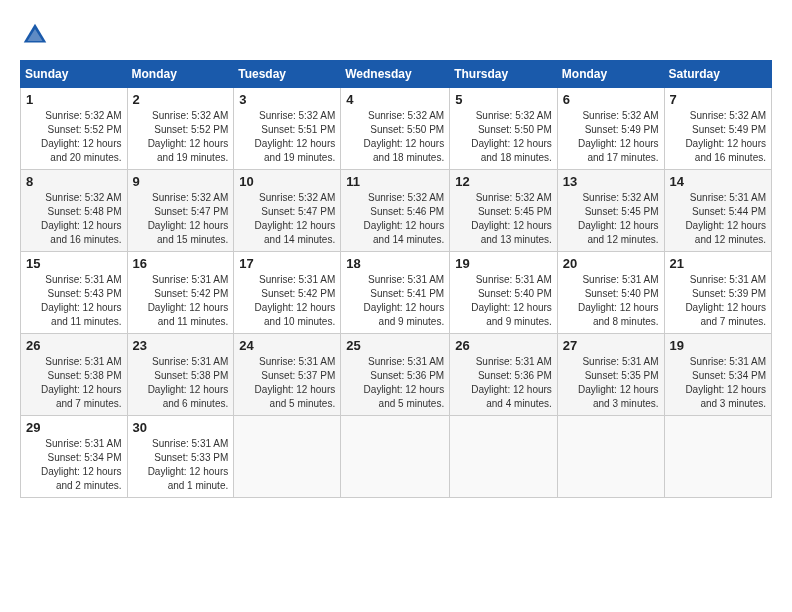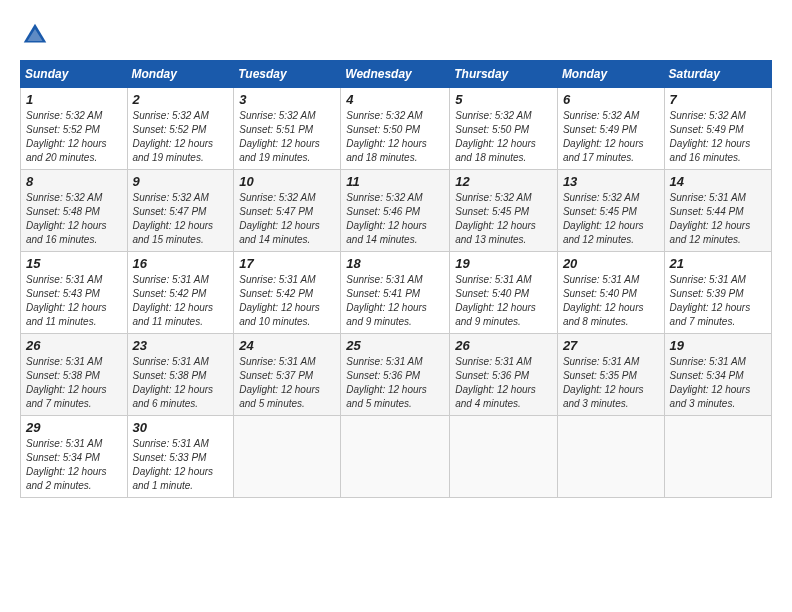--- a/index.html
+++ b/index.html
@@ -43,21 +43,20 @@
       color: #222;
     }
     .location {
       font-size: 14px;
       color: #555;
     }
     .calendar {
       width: 100%;
       border-collapse: collapse;
       font-size: 10.5px;
-      font-style: italic;
     }
     .calendar th {
       background-color: #1a5aab;
       color: #fff;
       padding: 6px 4px;
       text-align: left;
       font-size: 12px;
       font-weight: bold;
       border: 1px solid #1a5aab;
     }
@@ -79,20 +78,21 @@
       font-size: 13px;
       font-weight: bold;
       color: #222;
       display: block;
       margin-bottom: 2px;
     }
     .day-detail {
       color: #333;
       font-size: 10px;
       line-height: 1.4;
+      text-align: right;
     }
   </style>
 </head>
 <body>
 
 <div class="header">
   <div class="logo">
     <svg class="logo-icon" viewBox="0 0 40 40">
       <polygon points="20,5 35,30 5,30" fill="#1a5aab"></polygon>
       <polygon points="20,12 30,28 10,28" fill="#fff" opacity="0.3"></polygon>

